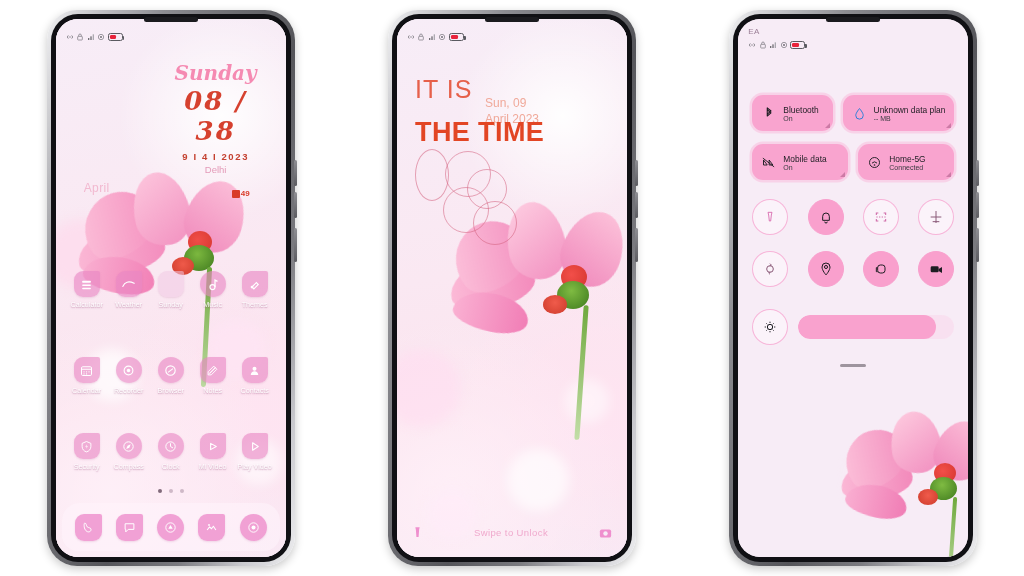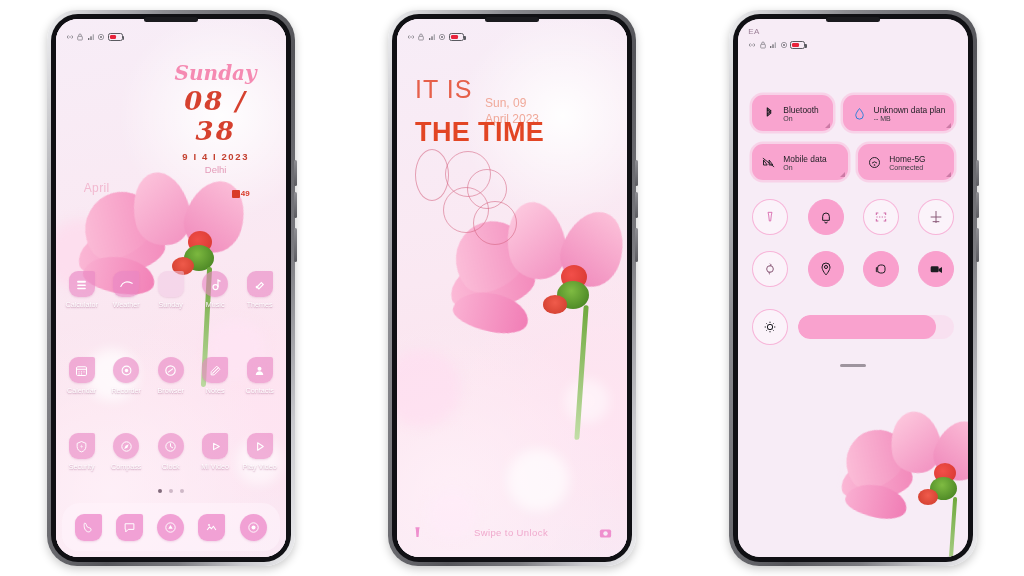--- a/index.html
+++ b/index.html
@@ -85,21 +85,21 @@
              font-weight:bold; }
   .cw-city { font-size:9.5px; color:#e39ab8; margin-top:2px; }
   .month-lab { position:absolute; left:28px; top:162px; font-size:12px;
                color:#f2b9d0; z-index:4; letter-spacing:.4px; }
   .temp-badge { position:absolute; right:36px; top:170px; z-index:4;
                 display:flex; align-items:center; gap:1px; }
   .temp-sq { width:8px; height:8px; background:#d93b28; border-radius:1px; }
   .temp-txt { font-size:8px; color:#d93b28; font-weight:bold; }
 
   .app-grid { position:absolute; left:0; right:0; z-index:5; }
-  .app-row { display:flex; justify-content:space-between; padding:0 5px; }
+  .app-row { display:flex; justify-content:center; padding:0 5px; }
   .app { width:42px; display:flex; flex-direction:column; align-items:center; gap:3px; }
   .app-ic { width:26px; height:26px; border-radius:9px 2px 9px 9px;
             background:rgba(233,134,196,.62); display:flex; align-items:center;
             justify-content:center; box-shadow:0 1px 2px rgba(180,90,150,.18); }
   .app-ic svg { width:15px; height:15px; }
   .app-lb { font-size:7.2px; color:#ffffff; text-shadow:0 1px 1.5px rgba(150,70,120,.55);
             white-space:nowrap; }
   .folder-ic { background:rgba(240,200,228,.55); display:grid;
                grid-template-columns:repeat(3,1fr); gap:1.5px; padding:4px; }
   .folder-ic span { background:rgba(255,255,255,.85); border-radius:1.5px; }

